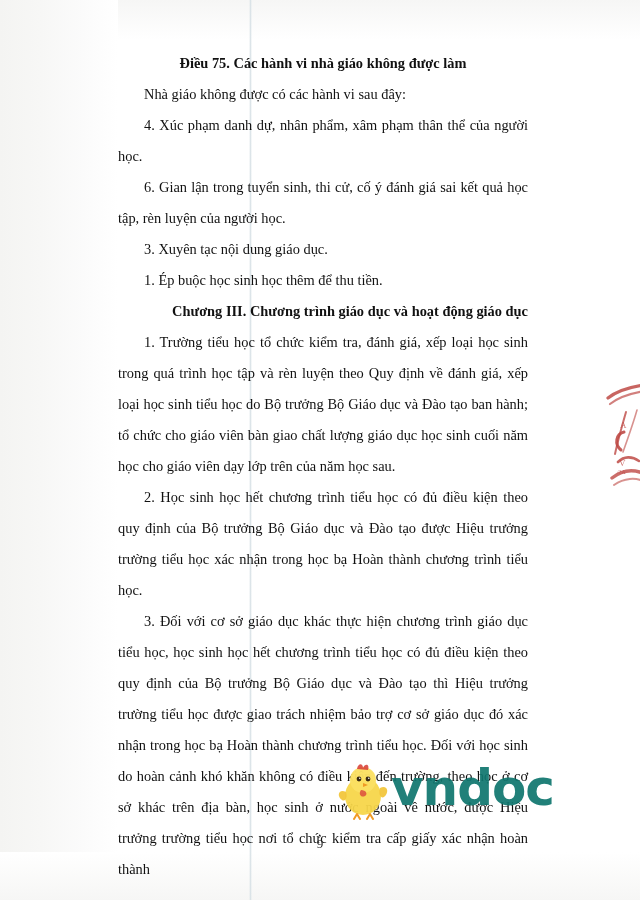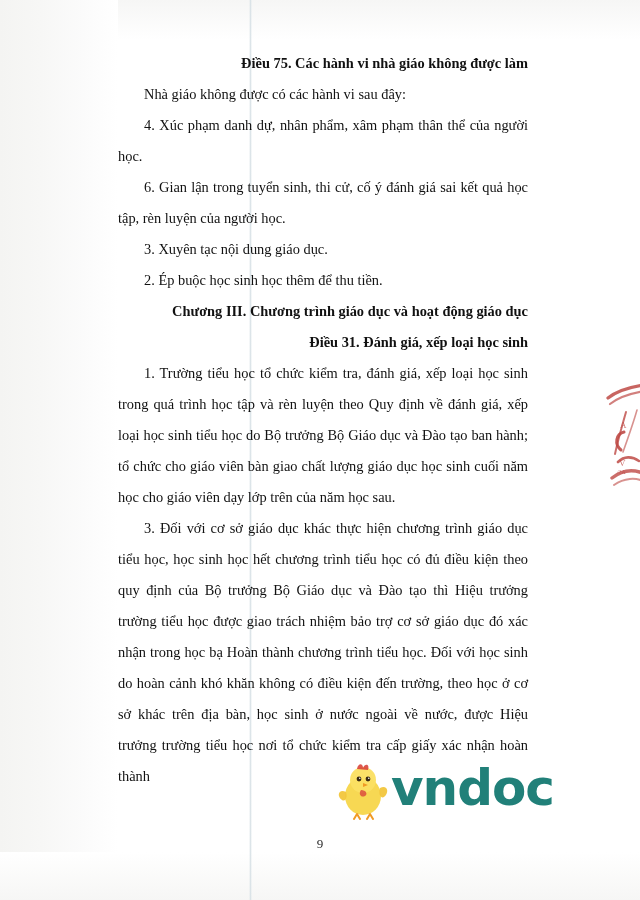--- a/index.html
+++ b/index.html
@@ -66,21 +66,21 @@
     font-size: 14.4px;
     line-height: 31px;
     text-align: justify;
     text-justify: inter-word;
     -webkit-hyphens: none;
     hyphens: none;
   }
 
   p.heading {
     font-weight: bold;
-    text-align: right;
+    text-align: center;
   }
   p.indent {
     text-indent: 26px;
   }
   p.bold-block {
     font-weight: bold;
     text-indent: 26px;
   }
   p.center-ish {
     text-align: right;
@@ -148,24 +148,24 @@
   <div id="scan-shade-left"></div>
   <div id="scan-shade-bottom"></div>
   <div id="fold-line"></div>
 
   <div id="text-column">
     <p class="heading">Điều 75. Các hành vi nhà giáo không được làm</p>
     <p class="indent">Nhà giáo không được có các hành vi sau đây:</p>
     <p class="indent">4. Xúc phạm danh dự, nhân phẩm, xâm phạm thân thể của người học.</p>
     <p class="indent">6. Gian lận trong tuyển sinh, thi cử, cố ý đánh giá sai kết quả học tập, rèn luyện của người học.</p>
     <p class="indent">3. Xuyên tạc nội dung giáo dục.</p>
-    <p class="indent">2. Ép buộc học sinh học thêm để thu tiền.</p>
+    <p class="indent">1. Ép buộc học sinh học thêm để thu tiền.</p>
     <p class="center-ish">Chương III. Chương trình giáo dục và hoạt động giáo dục</p>
-    <p class="heading">Điều 31. Đánh giá, xếp loại học sinh</p>
     <p class="indent">1. Trường tiểu học tổ chức kiểm tra, đánh giá, xếp loại học sinh trong quá trình học tập và rèn luyện theo Quy định về đánh giá, xếp loại học sinh tiểu học do Bộ trưởng Bộ Giáo dục và Đào tạo ban hành; tổ chức cho giáo viên bàn giao chất lượng giáo dục học sinh cuối năm học cho giáo viên dạy lớp trên của năm học sau.</p>
+    <p class="indent">2. Học sinh học hết chương trình tiểu học có đủ điều kiện theo quy định của Bộ trưởng Bộ Giáo dục và Đào tạo được Hiệu trưởng trường tiểu học xác nhận trong học bạ Hoàn thành chương trình tiểu học.</p>
     <p class="indent">3. Đối với cơ sở giáo dục khác thực hiện chương trình giáo dục tiểu học, học sinh học hết chương trình tiểu học có đủ điều kiện theo quy định của Bộ trưởng Bộ Giáo dục và Đào tạo thì Hiệu trưởng trường tiểu học được giao trách nhiệm bảo trợ cơ sở giáo dục đó xác nhận trong học bạ Hoàn thành chương trình tiểu học. Đối với học sinh do hoàn cảnh khó khăn không có điều kiện đến trường, theo học ở cơ sở khác trên địa bàn, học sinh ở nước ngoài về nước, được Hiệu trưởng trường tiểu học nơi tổ chức kiểm tra cấp giấy xác nhận hoàn thành</p>
   </div>
 
   <div id="red-seal">
     <svg viewBox="0 0 40 112" width="40" height="112" aria-hidden="true">
       <g fill="none" stroke="#b5312c" stroke-linecap="round">
         <path d="M2 16 C12 8, 24 5, 38 3" stroke-width="3.2" opacity="0.85"></path>
         <path d="M4 22 C14 14, 26 11, 39 9" stroke-width="2.2" opacity="0.7"></path>
         <path d="M20 30 C16 44, 12 58, 9 72" stroke-width="2" opacity="0.8"></path>
         <path d="M31 28 C27 42, 22 56, 17 70" stroke-width="1.6" opacity="0.6"></path>

